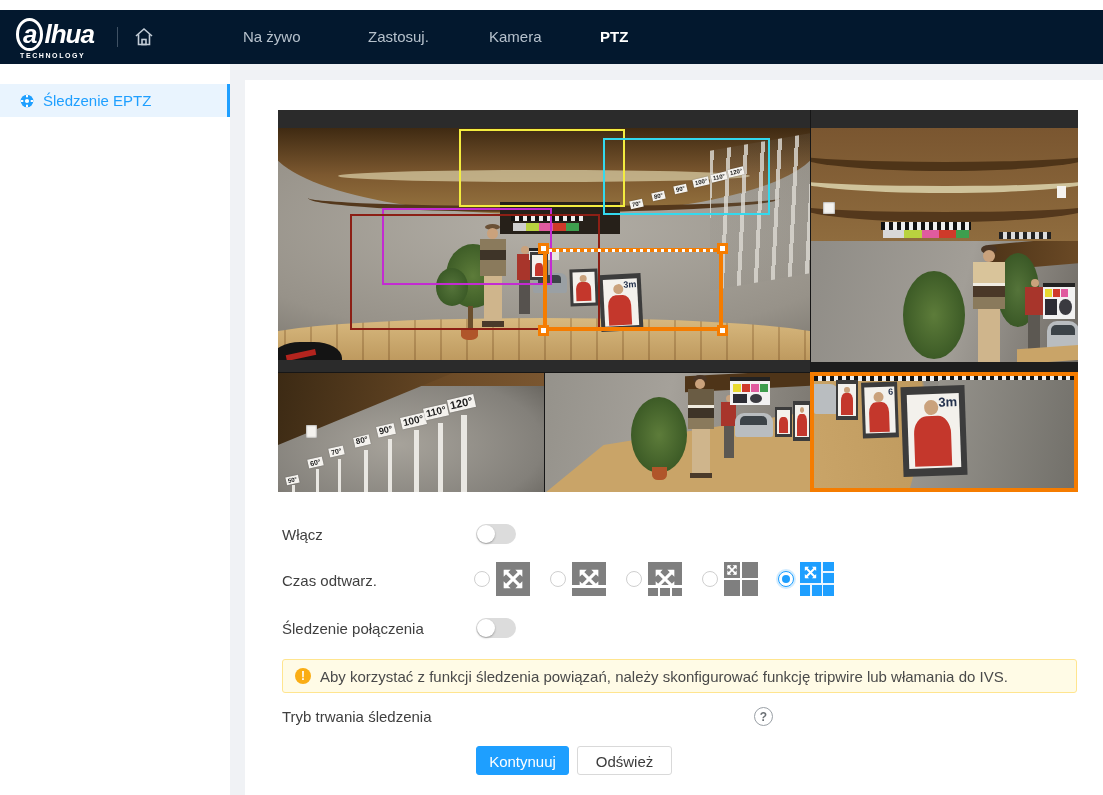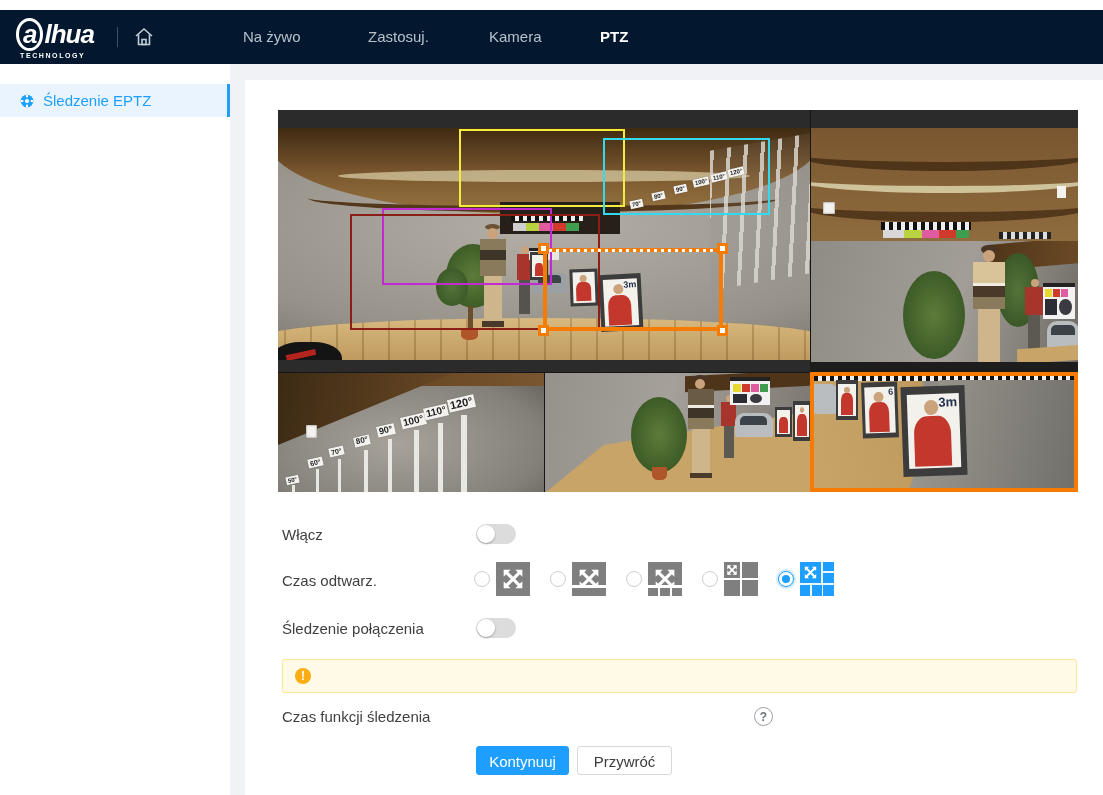--- a/index.html
+++ b/index.html
@@ -453,20 +453,21 @@
     </div>
   </div>
 
   <div class="flabel" style="left:37px;top:540px">Śledzenie połączenia</div>
   <div class="toggle" style="left:231px;top:538px">
       <div class="knob"></div>
     </div>
 
   <div class="warn" style="left:37px;top:579px;width:795px;height:34px">
     <span class="warn-icon">!</span>
-  </div>
-
-  <div class="flabel" style="left:37px;top:628px">Czas funkcji śledzenia</div>
+    <span>Aby korzystać z funkcji śledzenia powiązań, należy skonfigurować funkcję tripwire lub włamania do IVS.</span>
+  </div>
+
+  <div class="flabel" style="left:37px;top:628px">Tryb trwania śledzenia</div>
   <div class="help" style="left:509px;top:627px">?</div>
 
   <button class="btn primary" style="left:231px;top:666px;width:93px">Kontynuuj</button>
-  <button class="btn" style="left:332px;top:666px;width:95px">Przywróć</button>
+  <button class="btn" style="left:332px;top:666px;width:95px">Odśwież</button>
 </div>
 
 </body></html>

